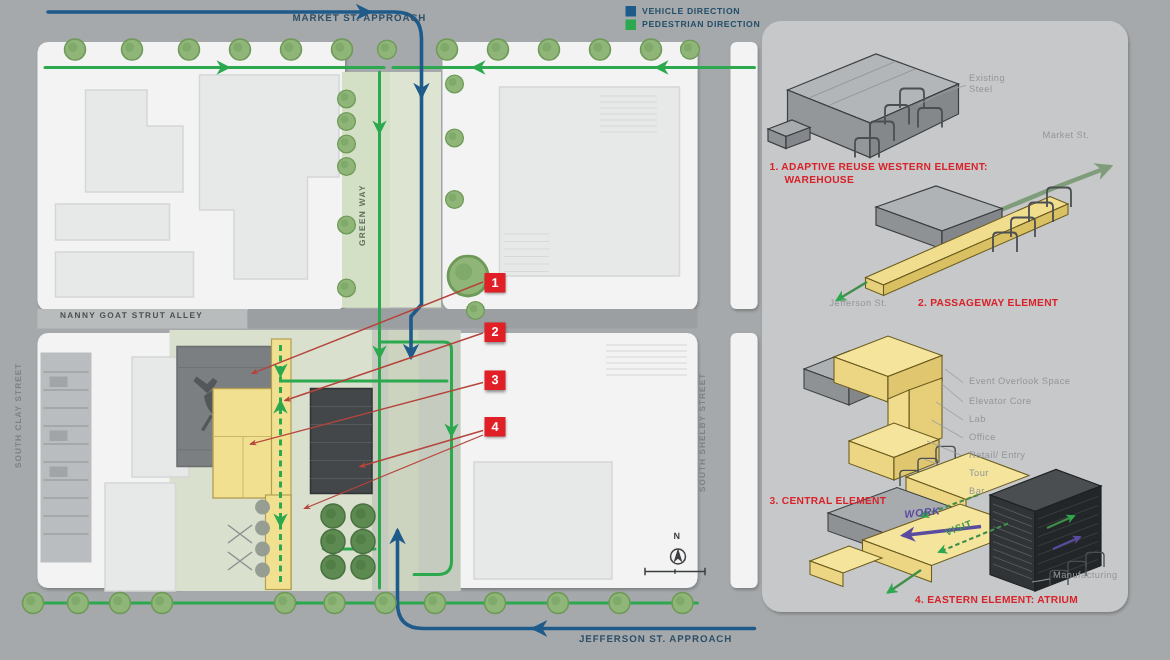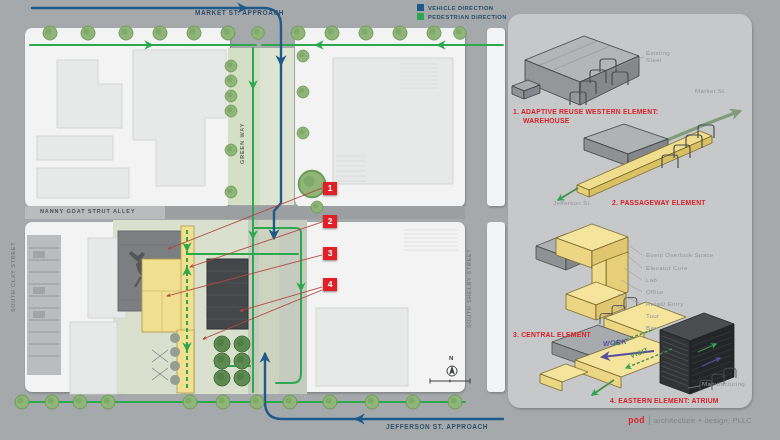--- a/index.html
+++ b/index.html
@@ -386,19 +386,14 @@
 <div class="lbl anno" style="left:646px;top:301px;">Retail/ Entry</div>
 <div class="lbl anno" style="left:646px;top:313px;">Tour</div>
 <div class="lbl anno" style="left:646px;top:325px;">Bar</div>
 <div class="lbl red-title" style="left:513px;top:331px;">3. CENTRAL ELEMENT</div>
 
 <div class="lbl work-lbl" style="left:603px;top:339px;">WORK</div>
 <div class="lbl visit-lbl" style="left:630px;top:349px;">VISIT</div>
 <div class="lbl anno" style="left:702px;top:381px;">Manufacturing</div>
 <div class="lbl red-title" style="left:610px;top:397px;">4. EASTERN ELEMENT:  ATRIUM</div>
 
-<div class="credit">
-  <span class="brand">pod</span>
-  <span class="div"></span>
-  <span class="firm">architecture + design, PLLC</span>
+
 </div>
 
-</div>
-
 </body></html>

